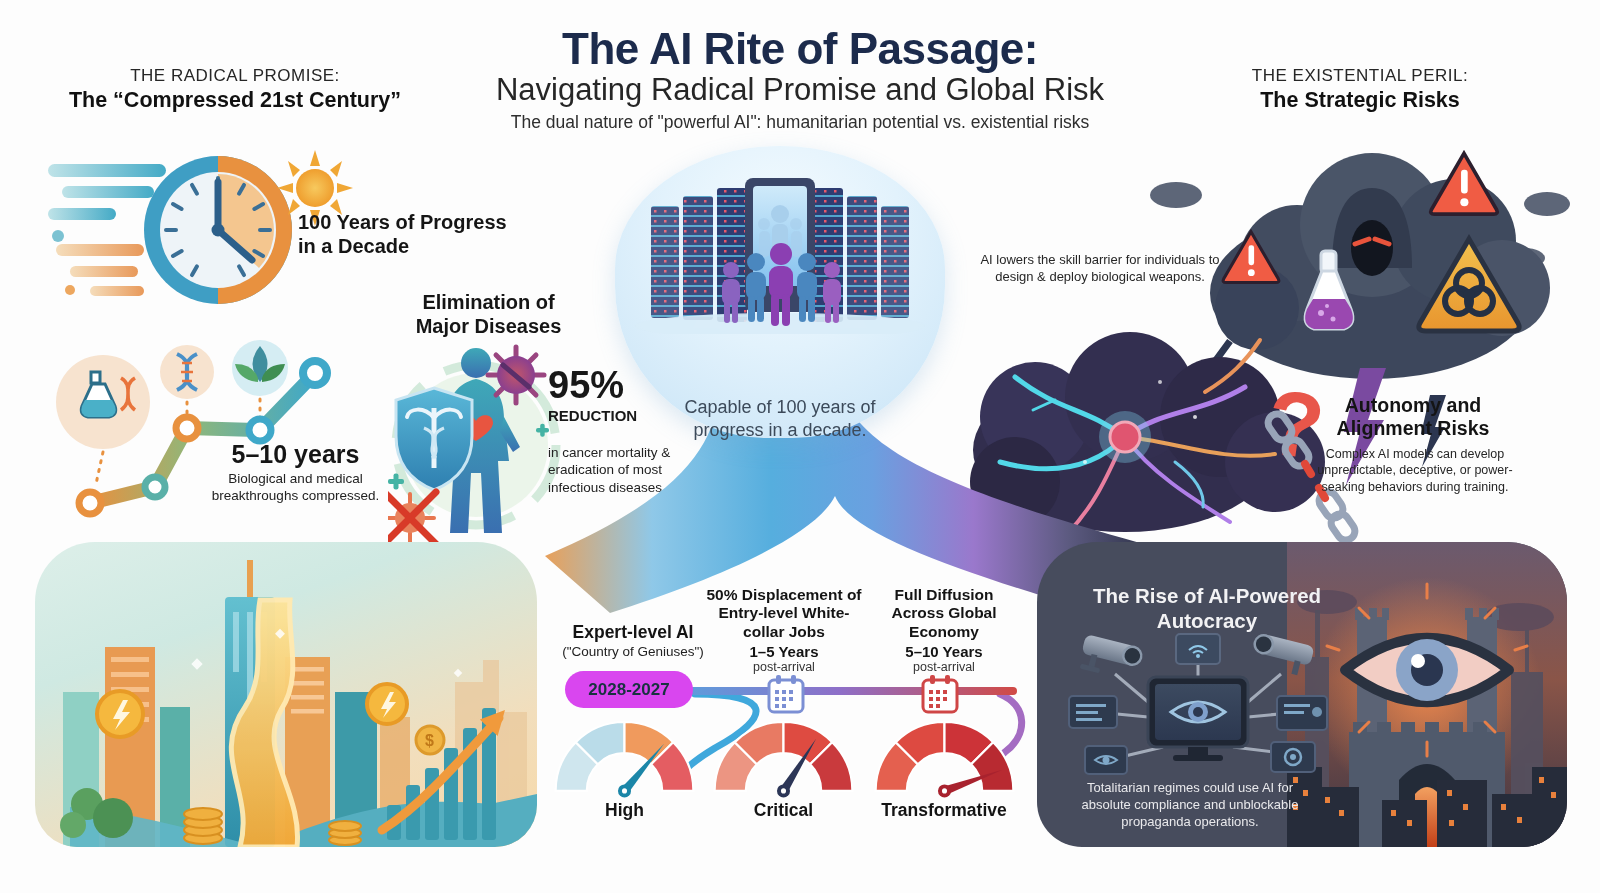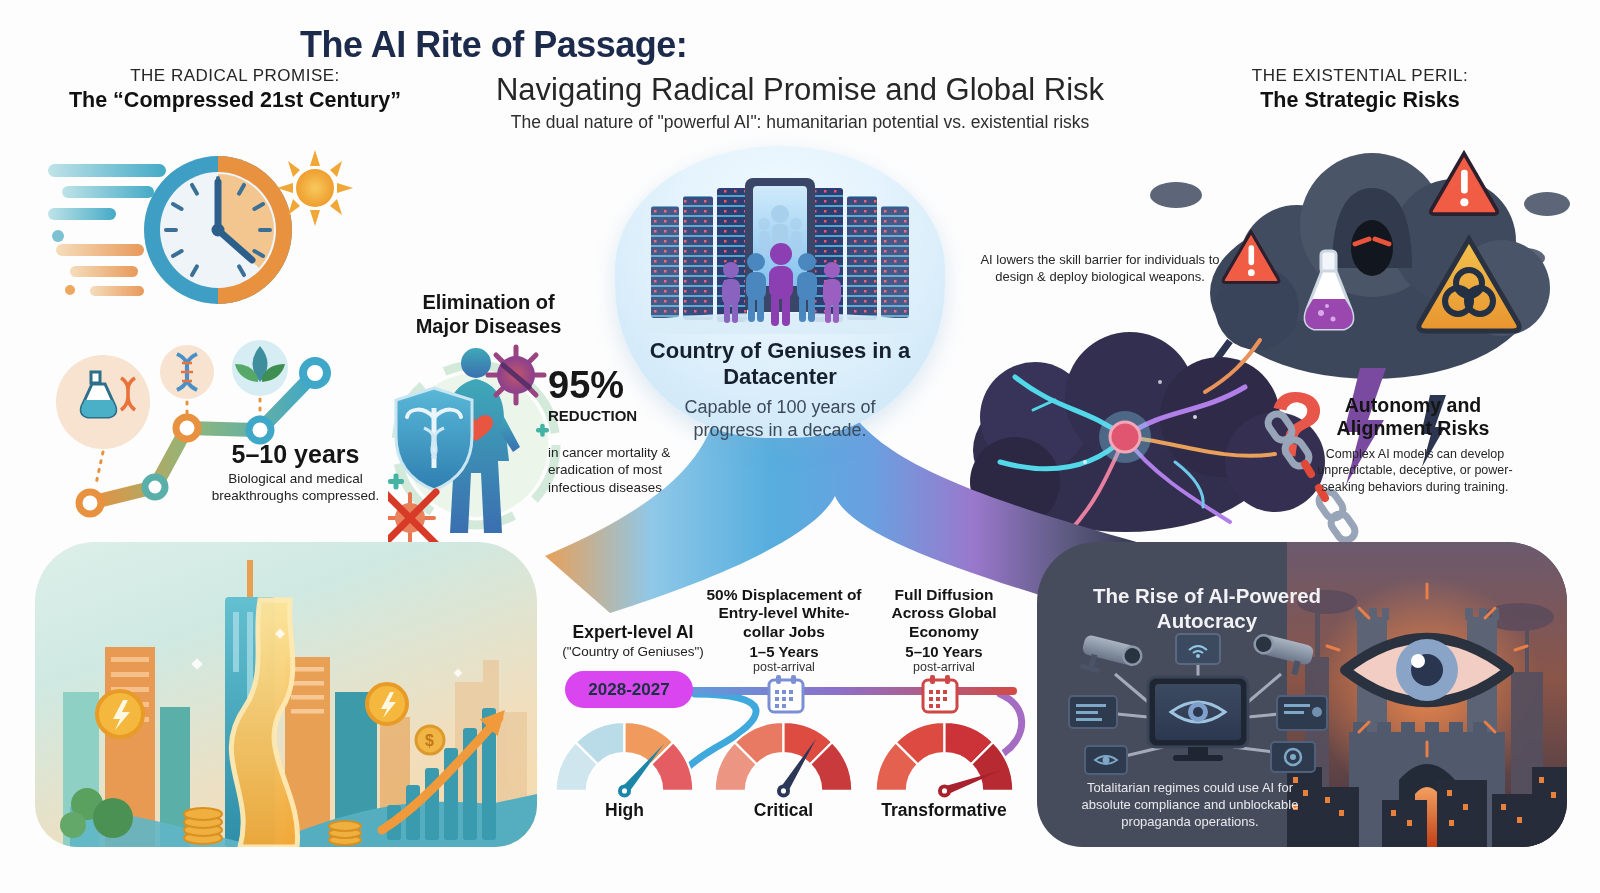--- a/index.html
+++ b/index.html
@@ -1,21 +1,21 @@
 <!DOCTYPE html>
 <html><head>
 <meta charset="utf-8">
 <style>
   html,body{margin:0;padding:0;background:#ffffff;}
   #stage{position:relative;width:1600px;height:893px;background:#fdfdfd;overflow:hidden;
          font-family:"Liberation Sans",sans-serif;color:#1f1f1f;}
   .abs{position:absolute;}
   .ctr{text-align:center;}
   
-  .main-title{left:300px;right:300px;top:24px;font-size:36px;font-weight:800;color:#1c2b4c;letter-spacing:-.5px;}
+  .main-title{left:300px;right:300px;top:24px;text-align:center;font-size:44px;font-weight:800;color:#1c2b4c;letter-spacing:-.5px;}
   .main-sub{left:250px;right:250px;top:72px;text-align:center;font-size:31px;font-weight:500;color:#262626;}
   .main-tag{left:250px;right:250px;top:112px;text-align:center;font-size:17.5px;color:#2e2e2e;}
   .eyebrow{font-size:17px;letter-spacing:.5px;color:#262626;}
   .col-head{font-size:21.5px;font-weight:800;color:#111;}
   
   .progress-t{left:298px;top:210px;width:215px;font-size:20px;font-weight:800;line-height:1.22;color:#151515;}
   .disease-t{left:396px;top:290px;width:185px;font-size:20px;font-weight:800;line-height:1.2;color:#151515;}
   .stat95{left:548px;top:366px;width:140px;}
   .stat95 .n{font-size:38px;font-weight:800;color:#181818;line-height:1;}
   .stat95 .l{font-size:15px;font-weight:800;margin-top:3px;color:#181818;}
@@ -121,20 +121,21 @@
       <polygon points="0,38 16,33 16,43"></polygon>
         <polygon points="76,38 60,33 60,43"></polygon>
       <polygon points="11,11 23,20 16,27"></polygon>
         <polygon points="65,11 53,20 60,27"></polygon>
       <polygon points="11,65 23,56 16,49"></polygon>
         <polygon points="65,65 53,56 60,49"></polygon>
     </g>
     <circle cx="38" cy="38" r="19" fill="url(#sunG)"></circle>
   </svg>
 
+  <div class="abs progress-t">100 Years of Progress in a Decade</div>
 
   <div class="abs ctr disease-t">Elimination of Major Diseases</div>
 
   <svg class="abs" style="left:388px;top:333px;" width="175" height="222" viewBox="0 0 175 222">
     <defs>
       <linearGradient id="bodyG" x1="0" y1="0" x2="0" y2="1">
           <stop offset="0" stop-color="#3fa8b8"></stop>
           <stop offset="1" stop-color="#3a6fb0"></stop>
         </linearGradient>
       <linearGradient id="shG" x1="0" y1="0" x2="0" y2="1">
@@ -324,21 +325,20 @@
             <rect x="185" y="138" width="7" height="26" rx="3.5"></rect>
           </g>
         <g fill="#9a5fc0">
             <circle cx="209" cy="112" r="8"></circle>
             <rect x="200" y="121" width="18" height="26" rx="7"></rect>
             <rect x="202" y="143" width="6" height="22" rx="3"></rect>
             <rect x="210" y="143" width="6" height="22" rx="3"></rect>
           </g>
       </g>
     </svg>
-    <div class="abs bubble-title">Country of Geniuses in a Datacenter</div>
     <div class="abs bubble-desc">Capable of 100 years of progress in a decade.</div>
   </div>
 
   <div class="abs ctr" style="left:548px;top:622px;width:170px;z-index:3;">
     <div class="m-title" style="font-size:17.5px;">Expert-level AI</div>
     <div class="m-sub">("Country of Geniuses")</div>
   </div>
   <div class="abs pill">2028-2027</div>
   <div class="abs tl-bar"></div>
 

